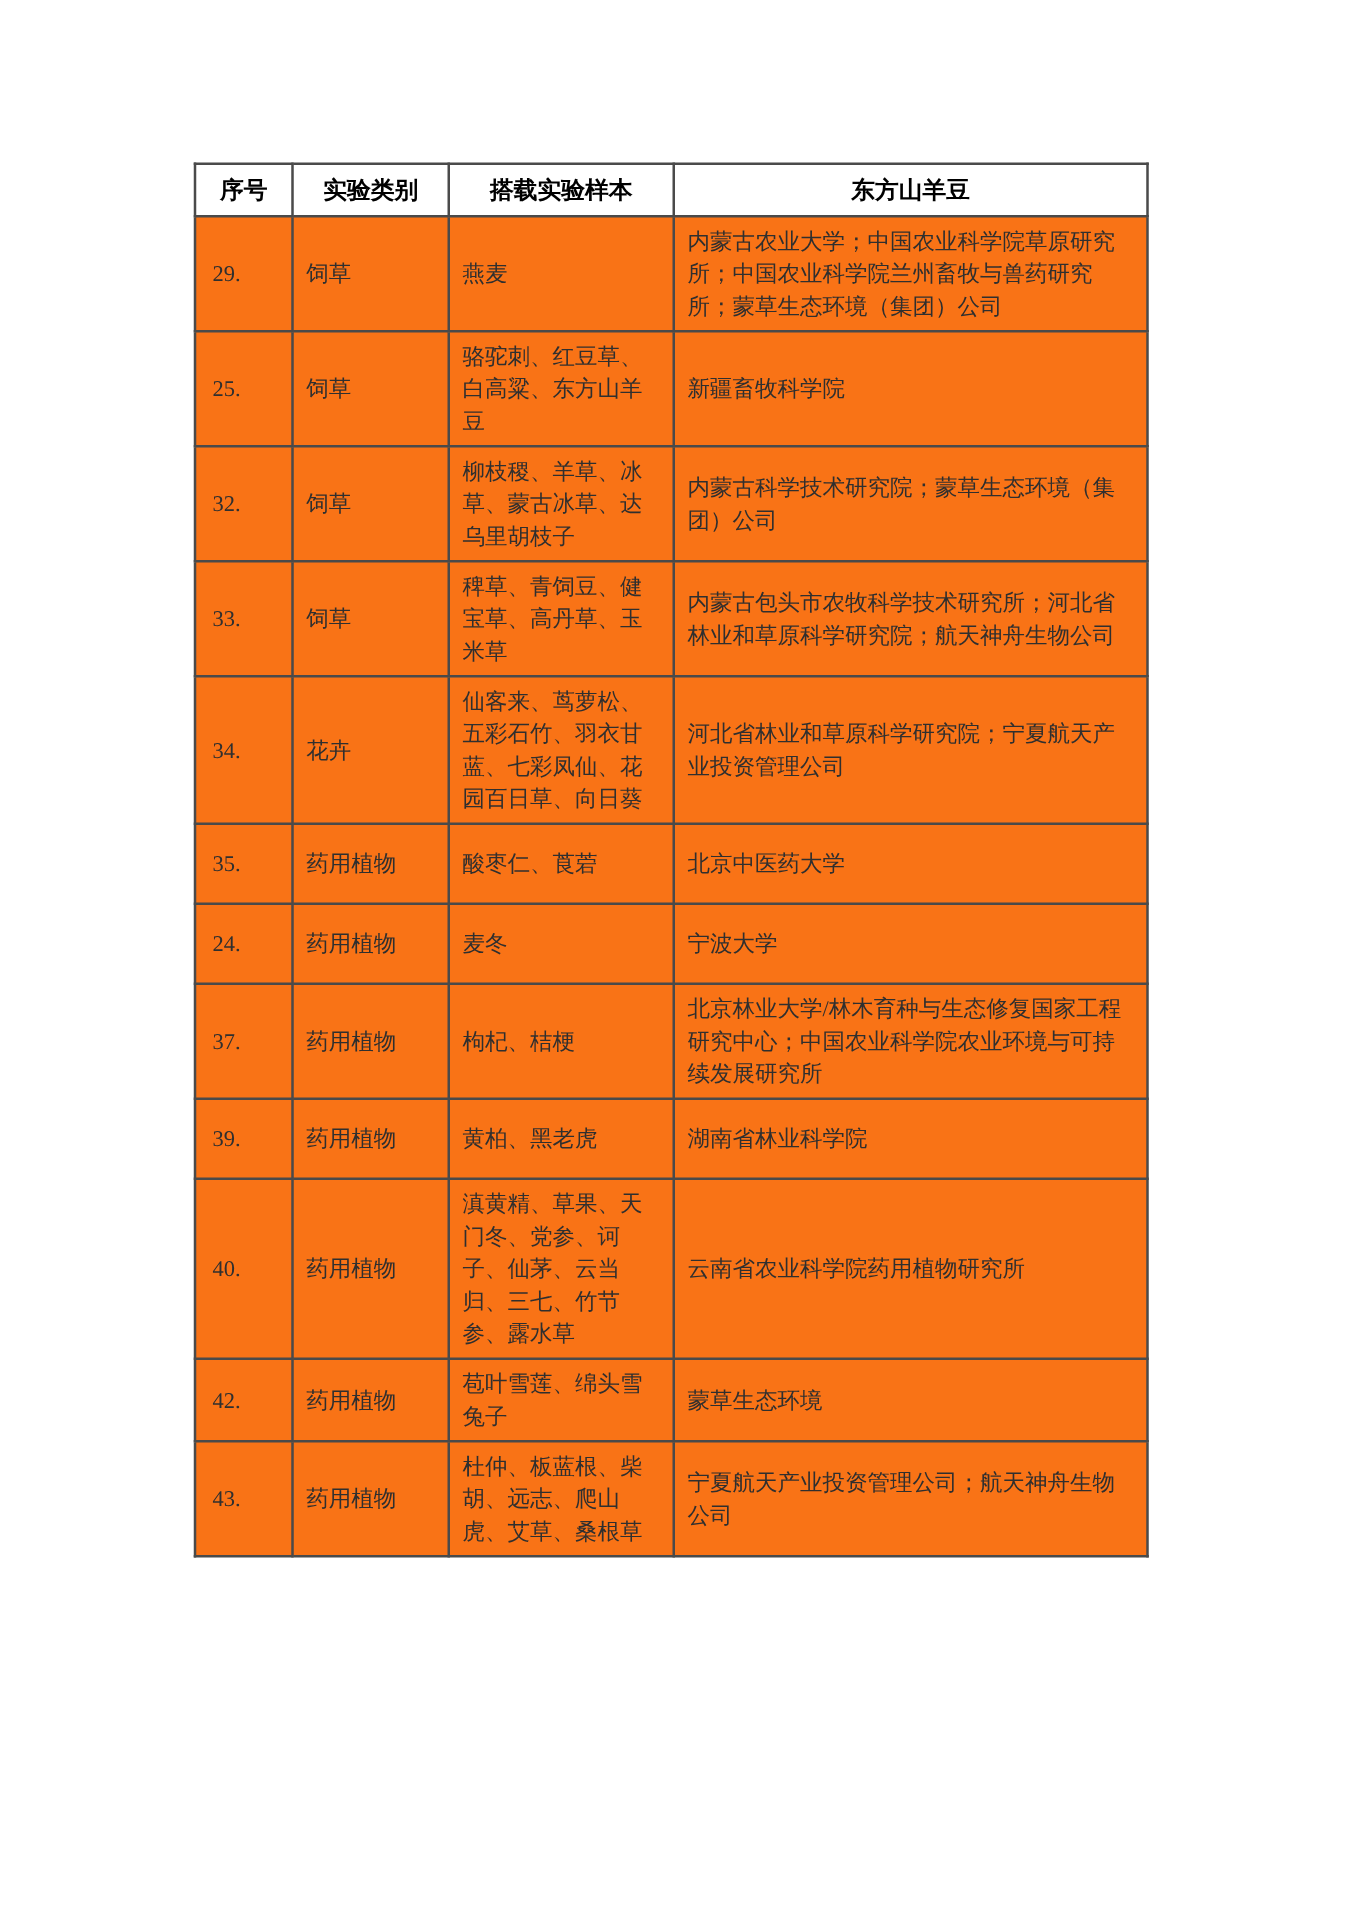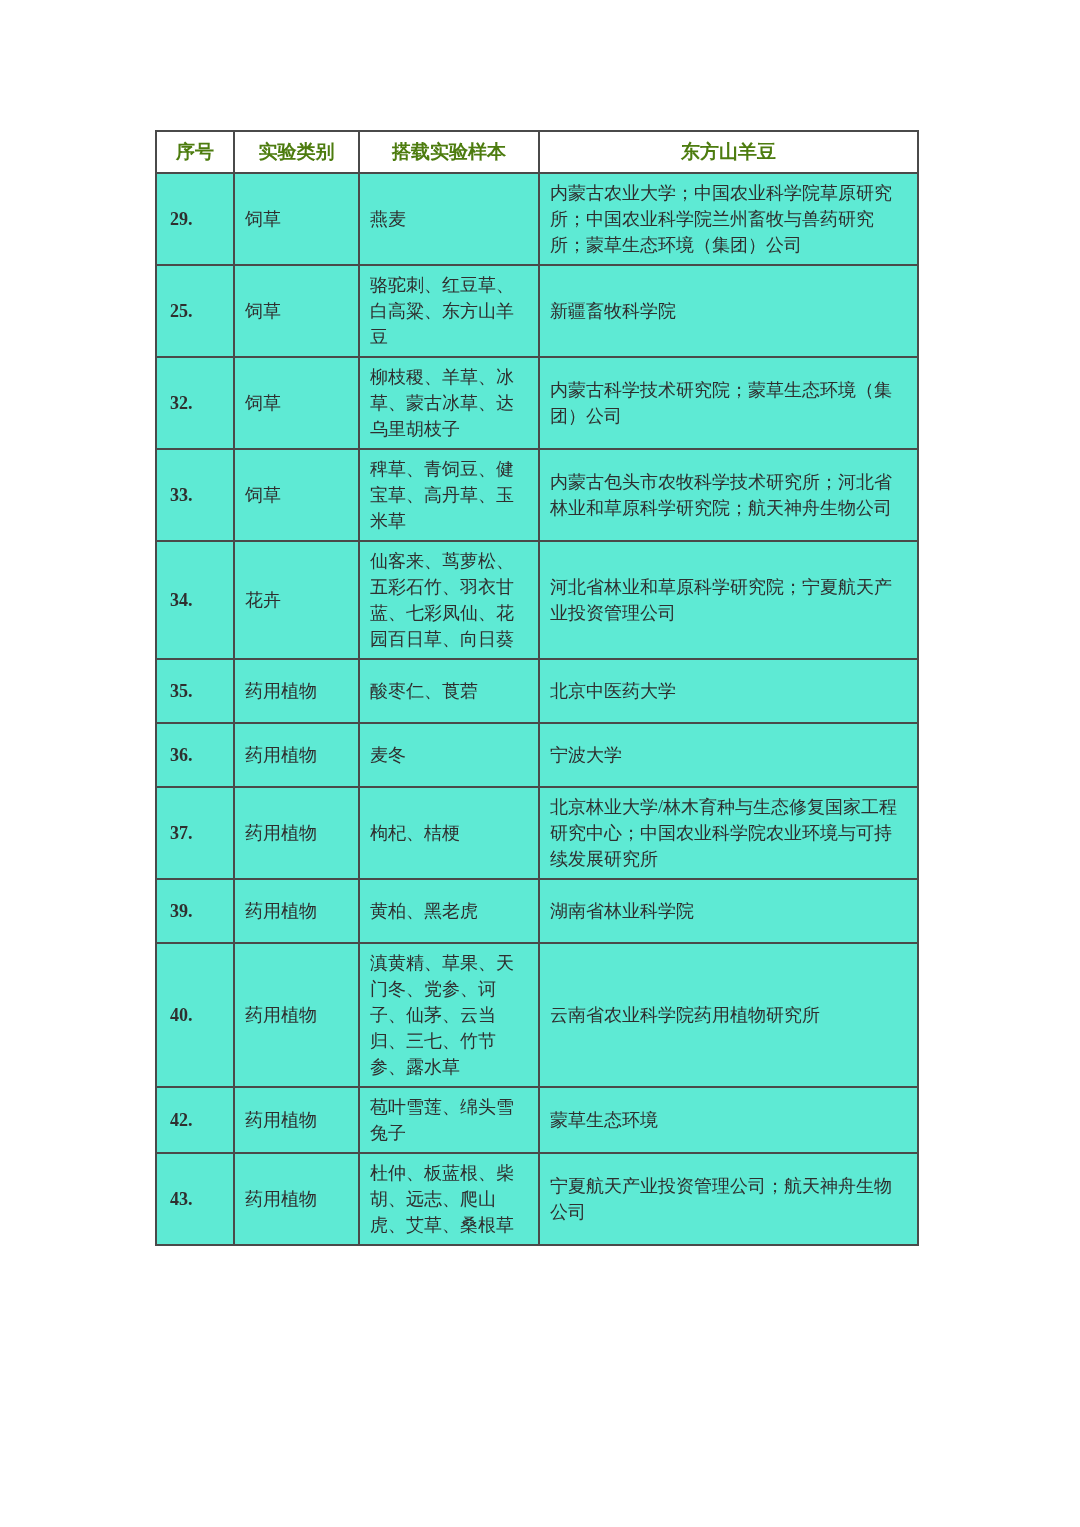--- a/index.html
+++ b/index.html
@@ -32,42 +32,41 @@
   .payload-table th,
   .payload-table td {
     border: 2px solid #4a4a4a;
     box-sizing: border-box;
     word-break: break-all;
   }
   .payload-table th {
     font-family: "Liberation Sans", sans-serif;
     font-weight: bold;
     font-size: 19px;
-    color: #4d7c0f;
+    color: #000000;
     height: 42px;
     text-align: center;
     vertical-align: middle;
     padding: 4px 6px;
     background: #ffffff;
   }
   .payload-table tbody tr {
     height: 64px; 
   }
   .payload-table td {
     font-size: 18px;
     line-height: 26px;
     padding: 6px 10px;
     vertical-align: middle;
     text-align: left;
-    background: #5eead4;
+    background: #f97316;
   }
   .payload-table td.cell-no {
     padding-left: 13px;
     padding-right: 4px;
-    font-weight: bold;
   }
 </style>
 </head>
 <body>
 
 <div class="page">
   <table class="payload-table">
     <colgroup>
       <col class="c-no">
       <col class="c-category">
@@ -113,21 +112,21 @@
         <td>仙客来、茑萝松、五彩石竹、羽衣甘蓝、七彩凤仙、花园百日草、向日葵</td>
         <td>河北省林业和草原科学研究院；宁夏航天产业投资管理公司</td>
       </tr>
       <tr>
         <td class="cell-no">35.</td>
         <td>药用植物</td>
         <td>酸枣仁、莨菪</td>
         <td>北京中医药大学</td>
       </tr>
       <tr>
-        <td class="cell-no">36.</td>
+        <td class="cell-no">24.</td>
         <td>药用植物</td>
         <td>麦冬</td>
         <td>宁波大学</td>
       </tr>
       <tr>
         <td class="cell-no">37.</td>
         <td>药用植物</td>
         <td>枸杞、桔梗</td>
         <td>北京林业大学/林木育种与生态修复国家工程研究中心；中国农业科学院农业环境与可持续发展研究所</td>
       </tr>

